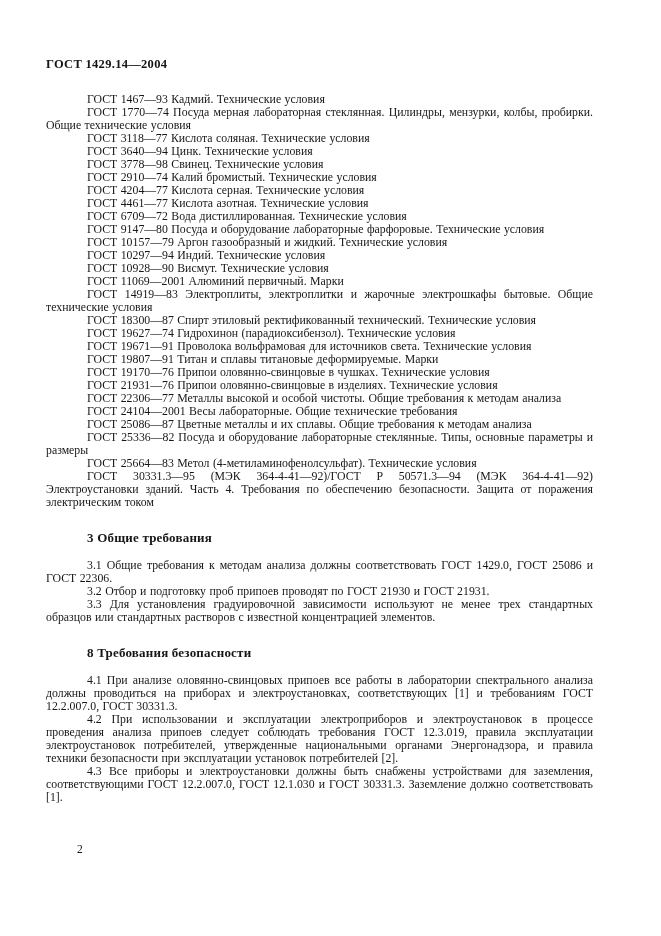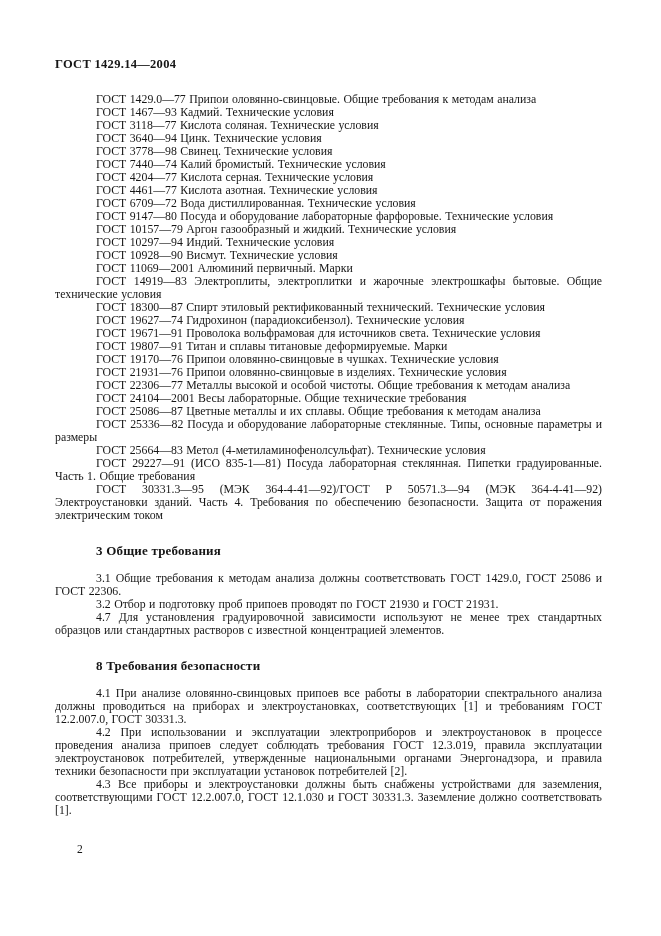--- a/index.html
+++ b/index.html
@@ -11,21 +11,21 @@
     position: relative;
     width: 661px;
     height: 936px;
     background: #ffffff;
     font-family: "Liberation Serif", serif;
     color: #161616;
     overflow: hidden;
   }
   .content {
     position: absolute;
-    left: 55px;
+    left: 46px;
     top: 57px;
     width: 547px;
   }
   .doc-code {
     font-weight: bold;
     font-size: 12.5px;
     letter-spacing: 0.3px;
     margin: 0 0 21px 0;
   }
   .para {
@@ -49,54 +49,53 @@
     font-size: 11.5px;
   }
 </style>
 </head>
 <body>
 
 <div class="page">
   <div class="content">
     <div class="doc-code">ГОСТ 1429.14—2004</div>
     <div class="refs">
-        <p class="para">ГОСТ 1429.0—77 Припои оловянно-свинцовые. Общие требования к методам анализа</p>
         <p class="para">ГОСТ 1467—93 Кадмий. Технические условия</p>
+        <p class="para">ГОСТ 1770—74 Посуда мерная лабораторная стеклянная. Цилиндры, мензурки, колбы, пробирки. Общие технические условия</p>
         <p class="para">ГОСТ 3118—77 Кислота соляная. Технические условия</p>
         <p class="para">ГОСТ 3640—94 Цинк. Технические условия</p>
         <p class="para">ГОСТ 3778—98 Свинец. Технические условия</p>
-        <p class="para">ГОСТ 7440—74 Калий бромистый. Технические условия</p>
+        <p class="para">ГОСТ 2910—74 Калий бромистый. Технические условия</p>
         <p class="para">ГОСТ 4204—77 Кислота серная. Технические условия</p>
         <p class="para">ГОСТ 4461—77 Кислота азотная. Технические условия</p>
         <p class="para">ГОСТ 6709—72 Вода дистиллированная. Технические условия</p>
         <p class="para">ГОСТ 9147—80 Посуда и оборудование лабораторные фарфоровые. Технические условия</p>
         <p class="para">ГОСТ 10157—79 Аргон газообразный и жидкий. Технические условия</p>
         <p class="para">ГОСТ 10297—94 Индий. Технические условия</p>
         <p class="para">ГОСТ 10928—90 Висмут. Технические условия</p>
         <p class="para">ГОСТ 11069—2001 Алюминий первичный. Марки</p>
         <p class="para">ГОСТ 14919—83 Электроплиты, электроплитки и жарочные электрошкафы бытовые. Общие технические условия</p>
         <p class="para">ГОСТ 18300—87 Спирт этиловый ректификованный технический. Технические условия</p>
         <p class="para">ГОСТ 19627—74 Гидрохинон (парадиоксибензол). Технические условия</p>
         <p class="para">ГОСТ 19671—91 Проволока вольфрамовая для источников света. Технические условия</p>
         <p class="para">ГОСТ 19807—91 Титан и сплавы титановые деформируемые. Марки</p>
         <p class="para">ГОСТ 19170—76 Припои оловянно-свинцовые в чушках. Технические условия</p>
         <p class="para">ГОСТ 21931—76 Припои оловянно-свинцовые в изделиях. Технические условия</p>
         <p class="para">ГОСТ 22306—77 Металлы высокой и особой чистоты. Общие требования к методам анализа</p>
         <p class="para">ГОСТ 24104—2001 Весы лабораторные. Общие технические требования</p>
         <p class="para">ГОСТ 25086—87 Цветные металлы и их сплавы. Общие требования к методам анализа</p>
         <p class="para">ГОСТ 25336—82 Посуда и оборудование лабораторные стеклянные. Типы, основные параметры и размеры</p>
         <p class="para">ГОСТ 25664—83 Метол (4-метиламинофенолсульфат). Технические условия</p>
-        <p class="para">ГОСТ 29227—91 (ИСО 835-1—81) Посуда лабораторная стеклянная. Пипетки градуированные. Часть 1. Общие требования</p>
         <p class="para">ГОСТ 30331.3—95 (МЭК 364-4-41—92)/ГОСТ Р 50571.3—94 (МЭК 364-4-41—92) Электроустановки зданий. Часть 4. Требования по обеспечению безопасности. Защита от поражения электрическим током</p>
       </div>
     <div class="sections">
         <h2 class="section-title">3 Общие требования</h2>
         <p class="para">3.1 Общие требования к методам анализа должны соответствовать ГОСТ 1429.0, ГОСТ 25086 и ГОСТ 22306.</p>
         <p class="para">3.2 Отбор и подготовку проб припоев проводят по ГОСТ 21930 и ГОСТ 21931.</p>
-        <p class="para">4.7 Для установления градуировочной зависимости используют не менее трех стандартных образцов или стандартных растворов с известной концентрацией элементов.</p>
+        <p class="para">3.3 Для установления градуировочной зависимости используют не менее трех стандартных образцов или стандартных растворов с известной концентрацией элементов.</p>
         <h2 class="section-title">8 Требования безопасности</h2>
         <p class="para">4.1 При анализе оловянно-свинцовых припоев все работы в лаборатории спектрального анализа должны проводиться на приборах и электроустановках, соответствующих [1] и требованиям ГОСТ 12.2.007.0, ГОСТ 30331.3.</p>
         <p class="para">4.2 При использовании и эксплуатации электроприборов и электроустановок в процессе проведения анализа припоев следует соблюдать требования ГОСТ 12.3.019, правила эксплуатации электроустановок потребителей, утвержденные национальными органами Энергонадзора, и правила техники безопасности при эксплуатации установок потребителей [2].</p>
         <p class="para">4.3 Все приборы и электроустановки должны быть снабжены устройствами для заземления, соответствующими ГОСТ 12.2.007.0, ГОСТ 12.1.030 и ГОСТ 30331.3. Заземление должно соответствовать [1].</p>
       </div>
   </div>
   <div class="page-num">2</div>
 </div>
 
 </body></html>

